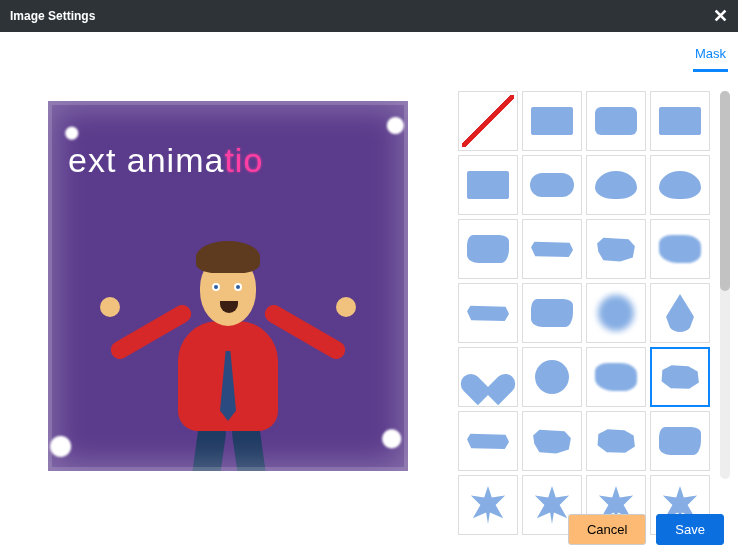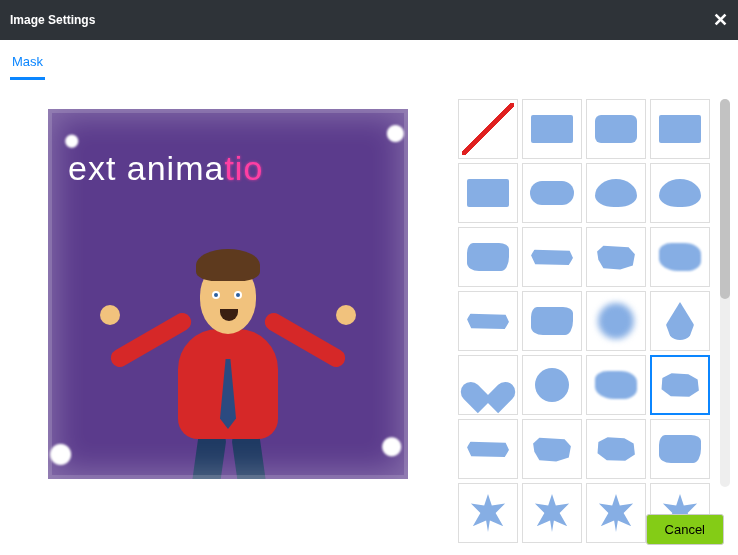--- a/index.html
+++ b/index.html
@@ -7,39 +7,40 @@
       font-family: -apple-system, BlinkMacSystemFont, 'Segoe UI', Arial, sans-serif;
       background: #fff;
       width: 738px;
       height: 555px;
       overflow: hidden;
       position: relative;
     }
     .titlebar {
       background: #2e3338;
       color: #fff;
-      height: 40px;
+      height: 32px;
       display: flex;
       align-items: center;
       justify-content: space-between;
       padding: 0 10px;
       font-size: 12px;
       font-weight: 600;
     }
     .close-icon {
       cursor: pointer;
       font-size: 18px;
       line-height: 1;
       font-weight: bold;
     }
     .tabs {
       display: flex;
       padding: 8px 10px 0 10px;
       gap: 16px;
       border-bottom: 1px solid transparent;
+      justify-content: flex-end;
     }
     .tab {
       font-size: 13px;
       padding: 6px 2px 8px 2px;
       color: #666;
       cursor: pointer;
       border-bottom: 3px solid transparent;
     }
     .tab.active {
       color: #0b86ff;
@@ -233,21 +234,21 @@
       padding: 10px 14px;
       display: flex;
       gap: 10px;
     }
     .btn {
       font-size: 13px;
       padding: 7px 18px;
       border-radius: 3px;
       cursor: pointer;
       border: 1px solid #ccc;
-      background: #84cc16;
+      background: #fdba74;
     }
     .btn.primary {
       background: #0b6fe0;
       color: #fff;
       border-color: #0b6fe0;
     }
   </style>
 </head>
 <body>
 
@@ -372,13 +373,14 @@
         </div>
       </div>
     <div class="scrollbar">
       <div class="scrollbar-thumb"></div>
     </div>
   </div>
 </div>
 
 <div class="footer">
   <button class="btn">Cancel</button>
+  <button class="btn primary">Save</button>
 </div>
 
 </body></html>

